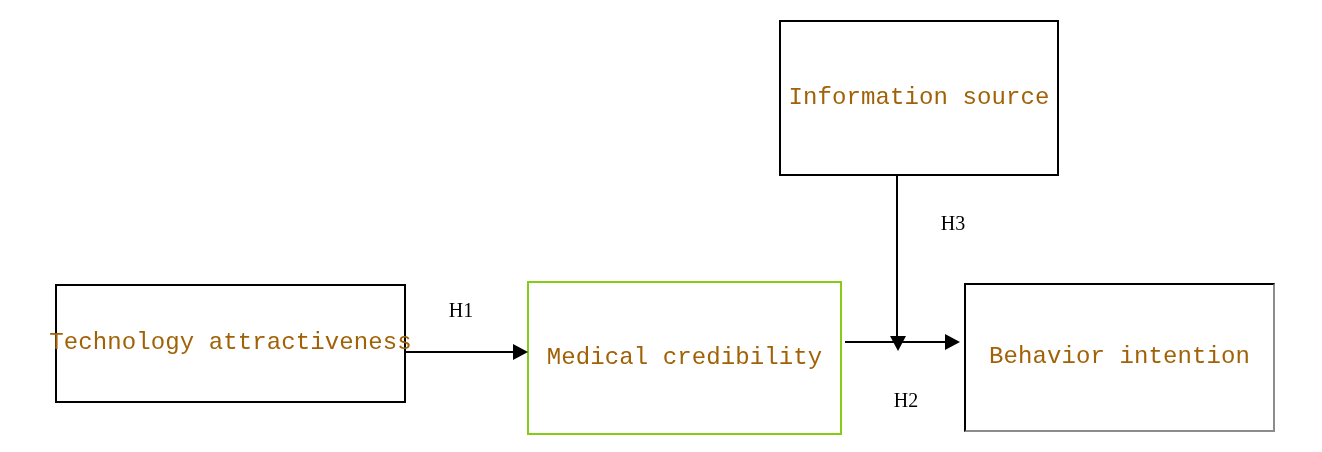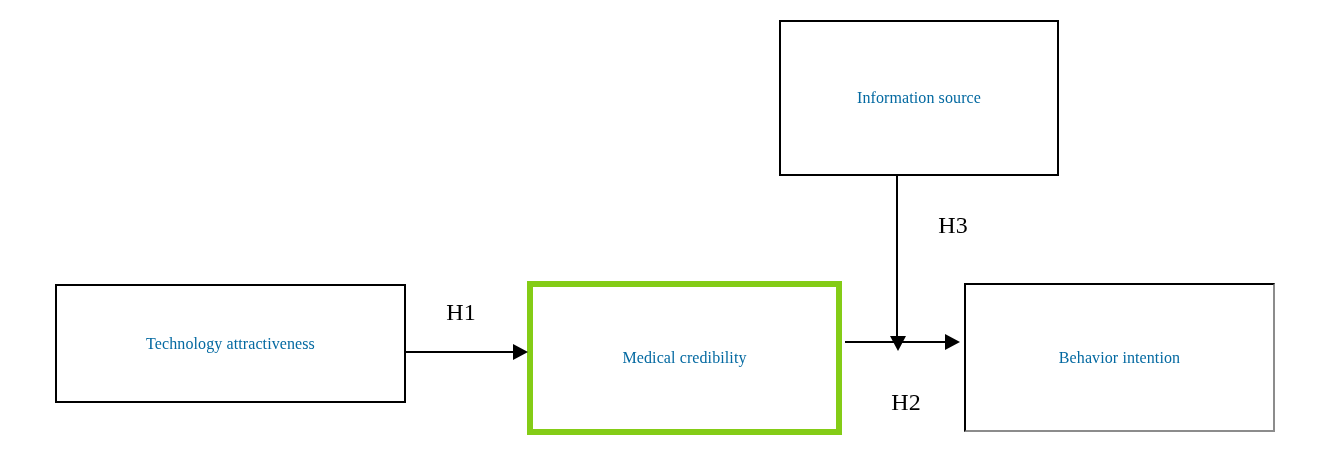--- a/index.html
+++ b/index.html
@@ -22,42 +22,42 @@
   .node-box {
     position: absolute;
     box-sizing: border-box;
     background: #ffffff;
     display: flex;
     align-items: center;
     justify-content: center;
     text-align: center;
   }
   .node-box .node-label {
-    font-family: Liberation Serif, serif;
-    font-size: 16px;
+    font-family: Liberation Mono, monospace;
+    font-size: 24px;
     line-height: 1.1;
     letter-spacing: 0.1px;
-    color: #0369a1;
+    color: #a16207;
     white-space: nowrap;
   }
   
   #box-technology-attractiveness {
     left: 55px;
     top: 284px;
     width: 351px;
     height: 119px;
     border: 2px solid #000000;
   }
   
   #box-medical-credibility {
     left: 527px;
     top: 281px;
     width: 315px;
     height: 154px;
-    border: 6px solid #84cc16;
+    border: 2px solid #84cc16;
   }
   
   #box-behavior-intention {
     left: 958px;
     top: 283px;
     width: 311px;
     height: 149px;
     border-top: 2px solid #000000;
     border-left: 2px solid #000000;
     border-right: 2px solid #8c8c8c;
@@ -112,21 +112,21 @@
   #edge-h2-label { left: 874px; top: 390px; font-family: Liberation Serif, serif; }
 
   
   #edge-h3-line  { left: 896px; top: 176px; height: 162px; }
   #edge-h3-arrow { left: 890px; top: 336px; }
   #edge-h3-label { left: 921px; top: 213px; }
 
   .edge-label {
     position: absolute;
     font-family: "Liberation Serif", "DejaVu Serif", serif;
-    font-size: 24px;
+    font-size: 20px;
     line-height: 1;
     color: #000000;
     white-space: nowrap;
     width: 64px;
     text-align: center;
   }
 </style>
 </head>
 <body>
 

